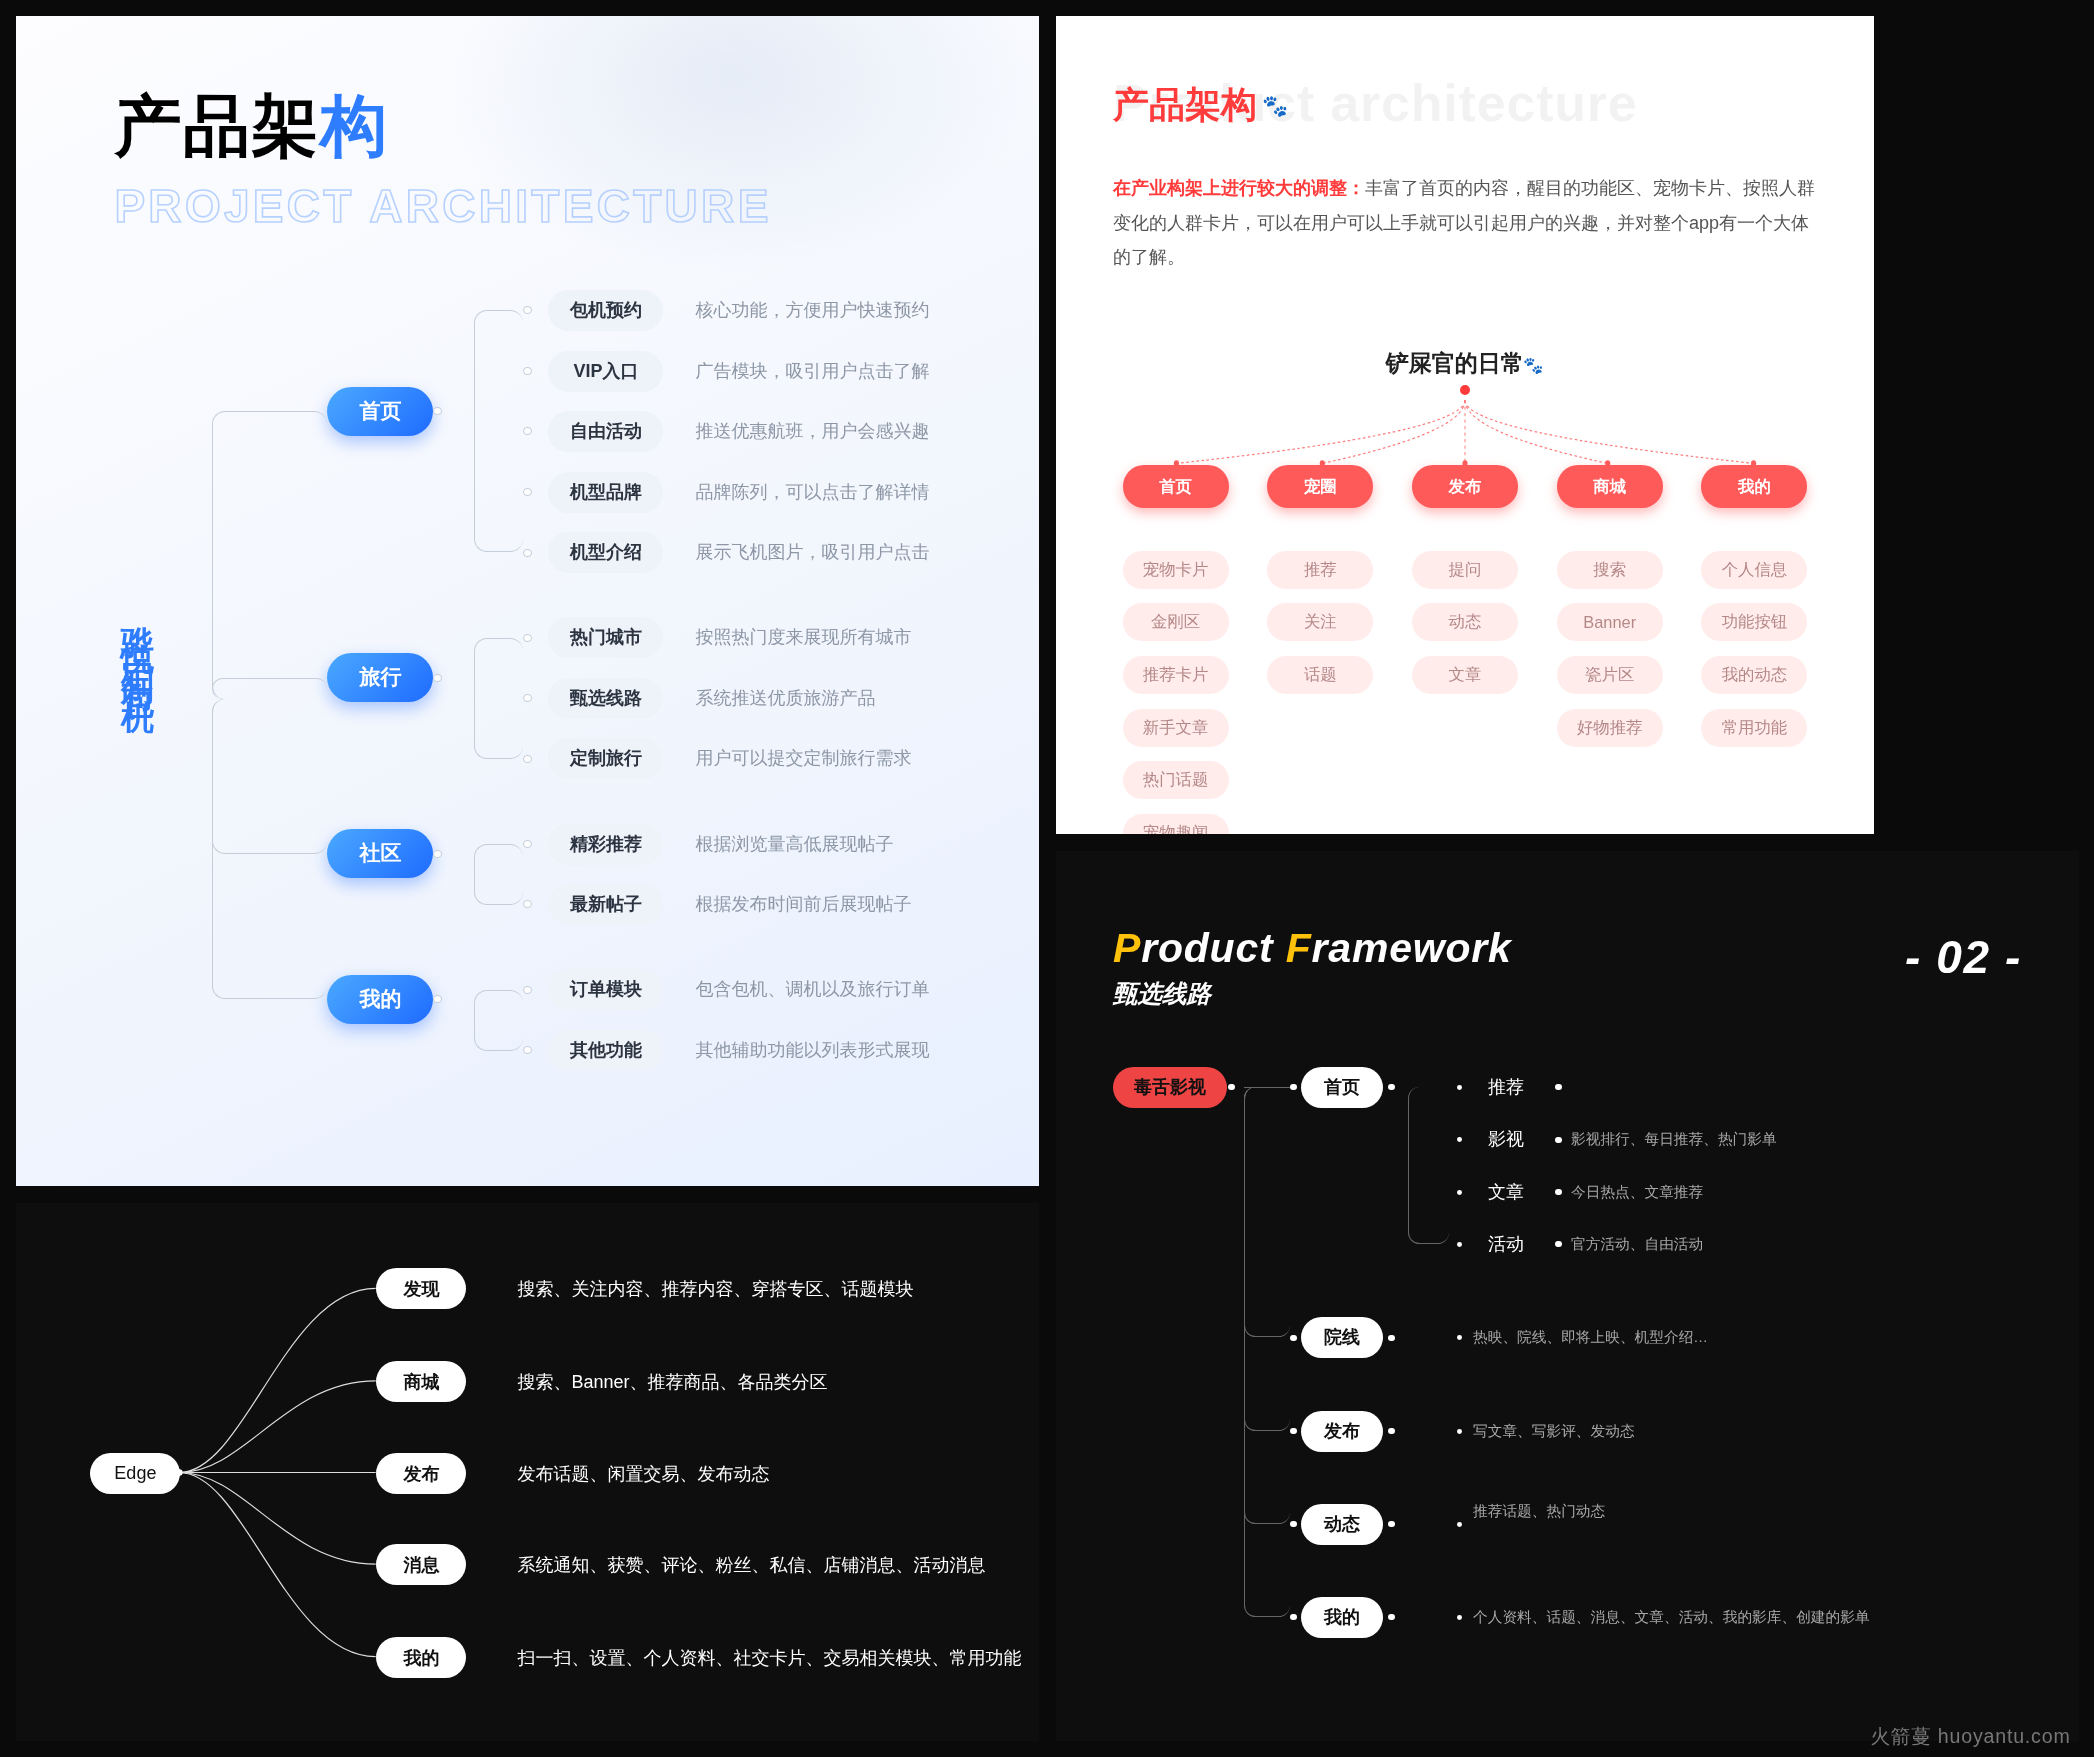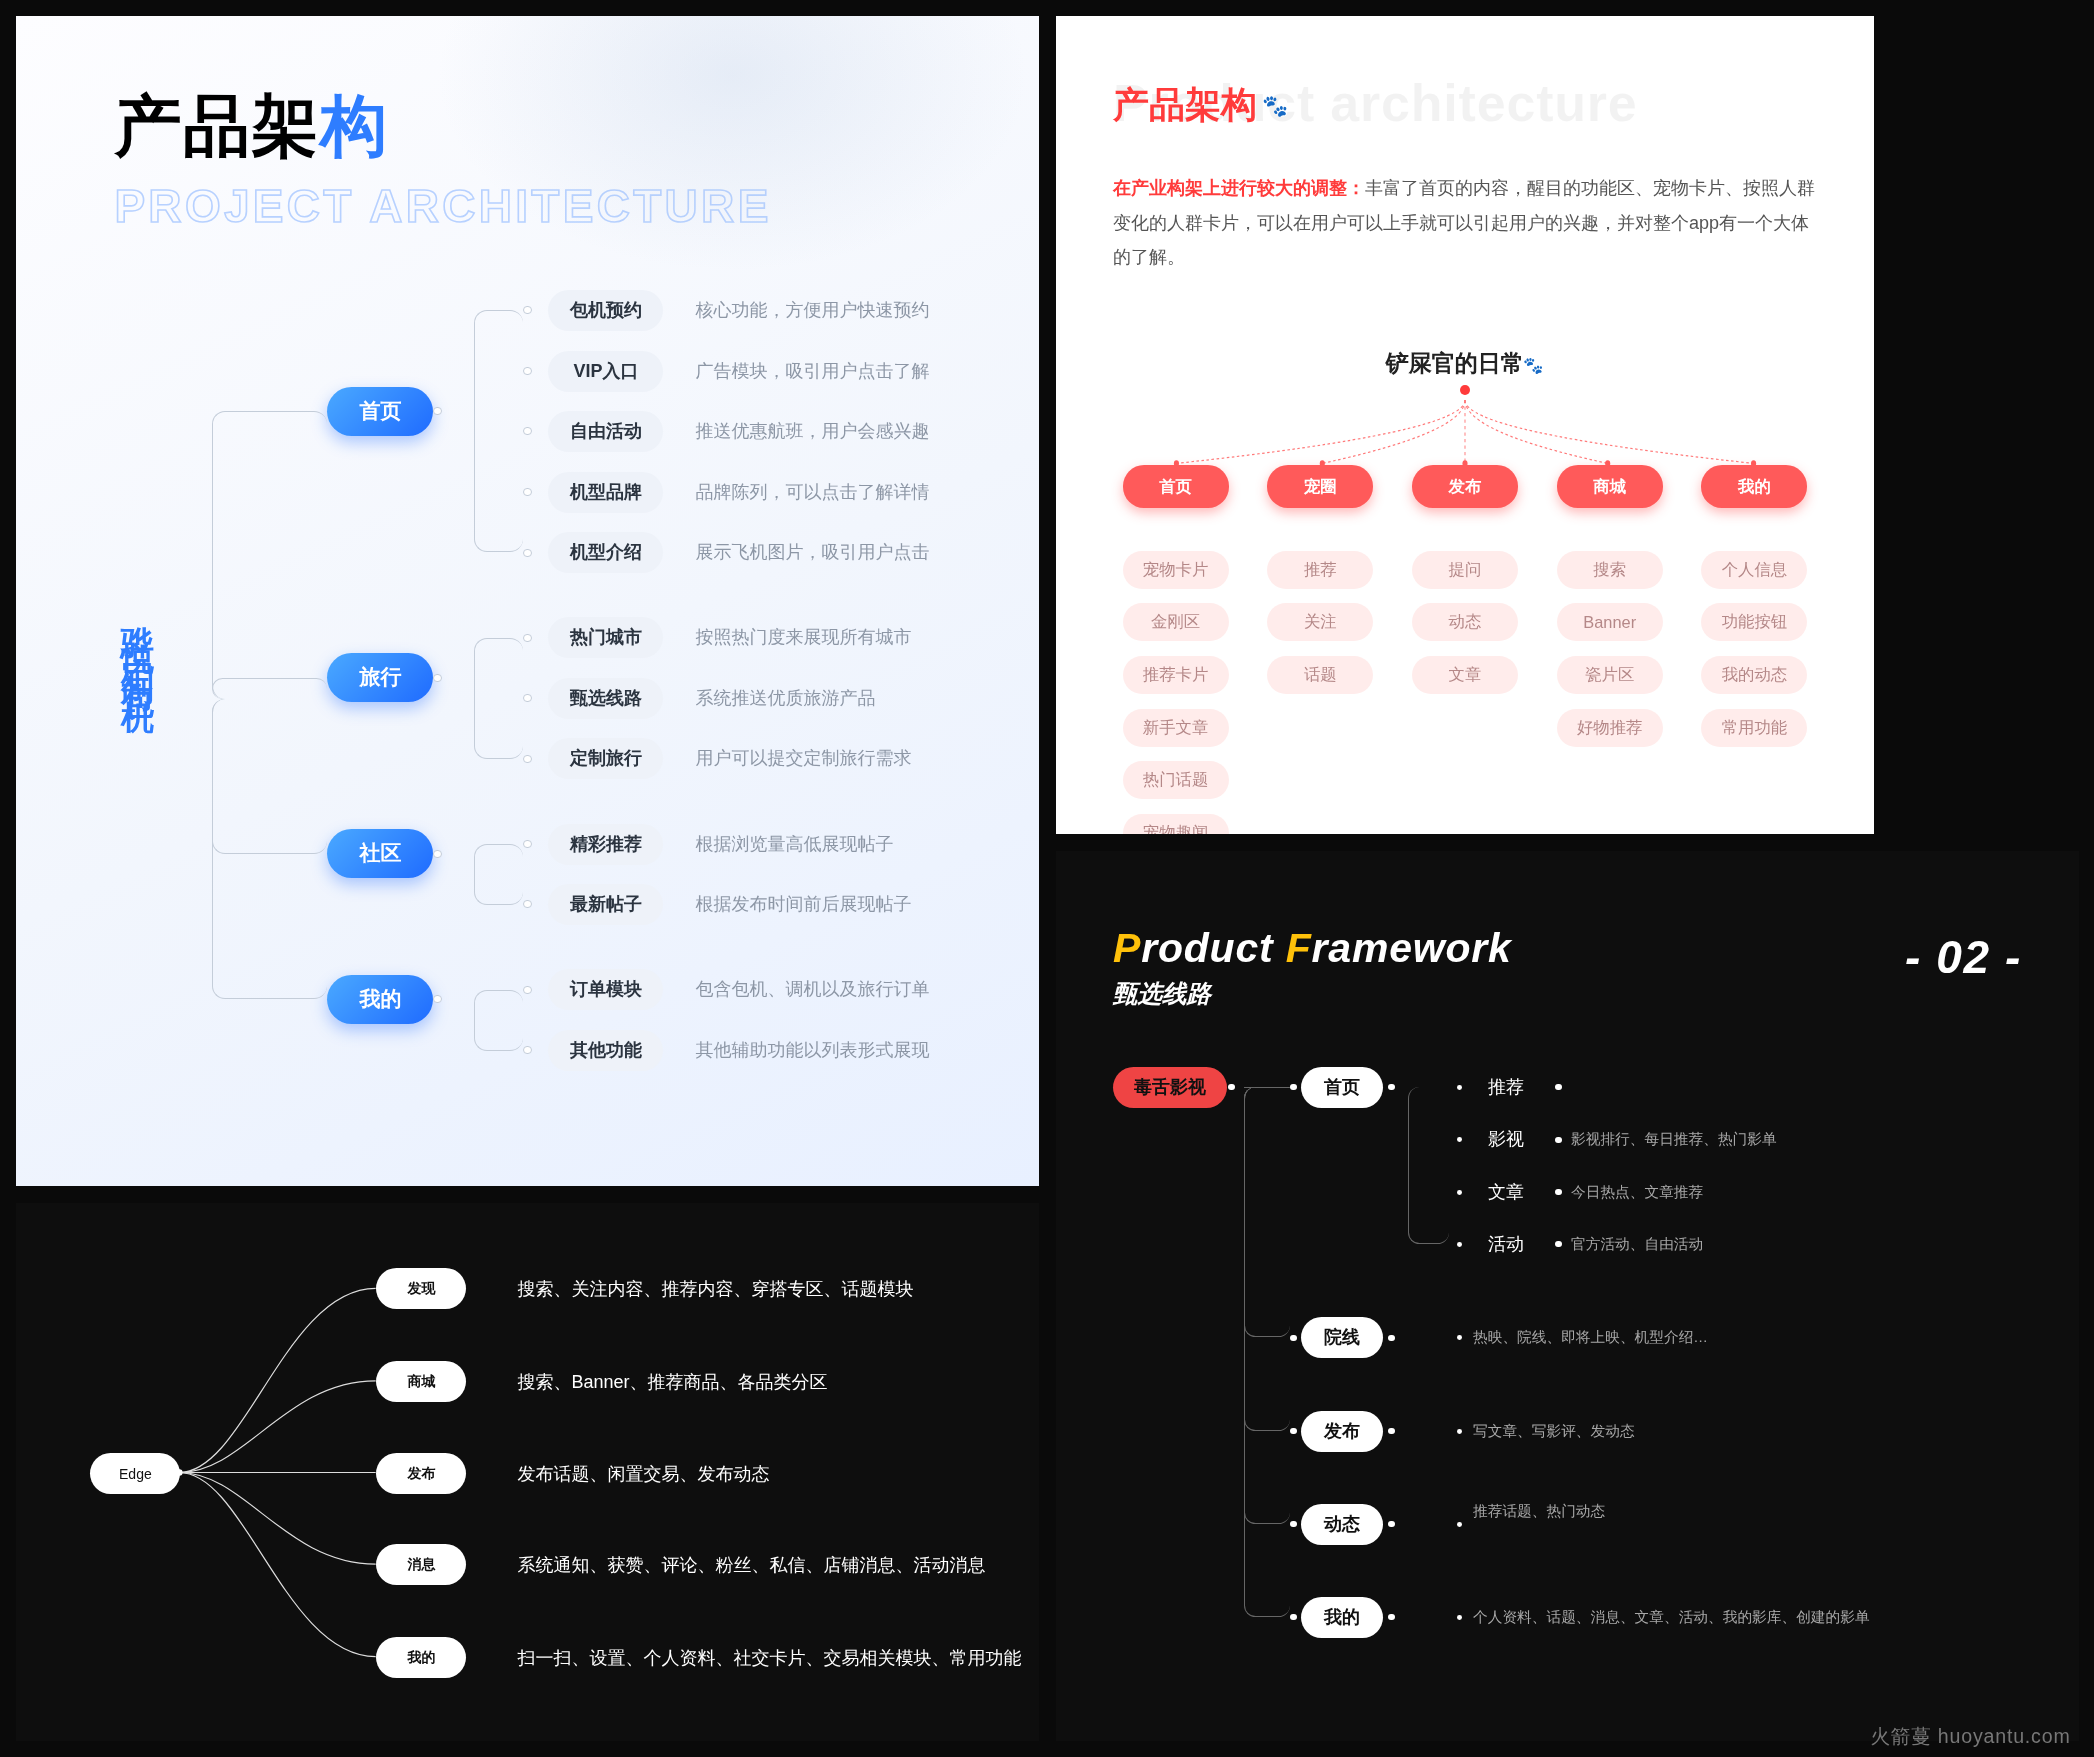--- a/index.html
+++ b/index.html
@@ -96,21 +96,21 @@
   .q2 .pill.head { width: 106px; height: 43px; background: #ff5a5a; color: #fff; font-weight: 600; box-shadow: 0 4.9px 11.5px rgba(255,60,60,.35); }
   .q2 .pill.sub  { width: 106px; height: 38px; background: #ffeceb; color: #b58888; }
 
   
   .q3 {
     left: 16.4px; top: 1203px; width: 1023px; height: 538px;
     background: #0e0e0e;
   }
   .q3 .pill {
     position: absolute; background: #fff; color: #111; border-radius: 21px;
-    height: 41px; padding: 0 23px; font-size: 14px; font-weight: 600;
+    height: 41px; padding: 0 23px; font-size: 18px; font-weight: 600;
     display: flex; align-items: center; justify-content: center;
   }
   .q3 .root { left: 74px; top: 250px; width: 90px; font-weight: 500; }
   .q3 .cat { left: 360px; width: 90px; }
   .q3 .desc { position: absolute; left: 501px; color: #fff; font-size: 18px; height: 41px; display: flex; align-items: center; }
   .q3 svg.connect { position: absolute; left: 155px; top: 65px; width: 213px; height: 409px; }
 
   
   .q4 {
     left: 1056px; top: 851px; width: 1023px; height: 890px;

